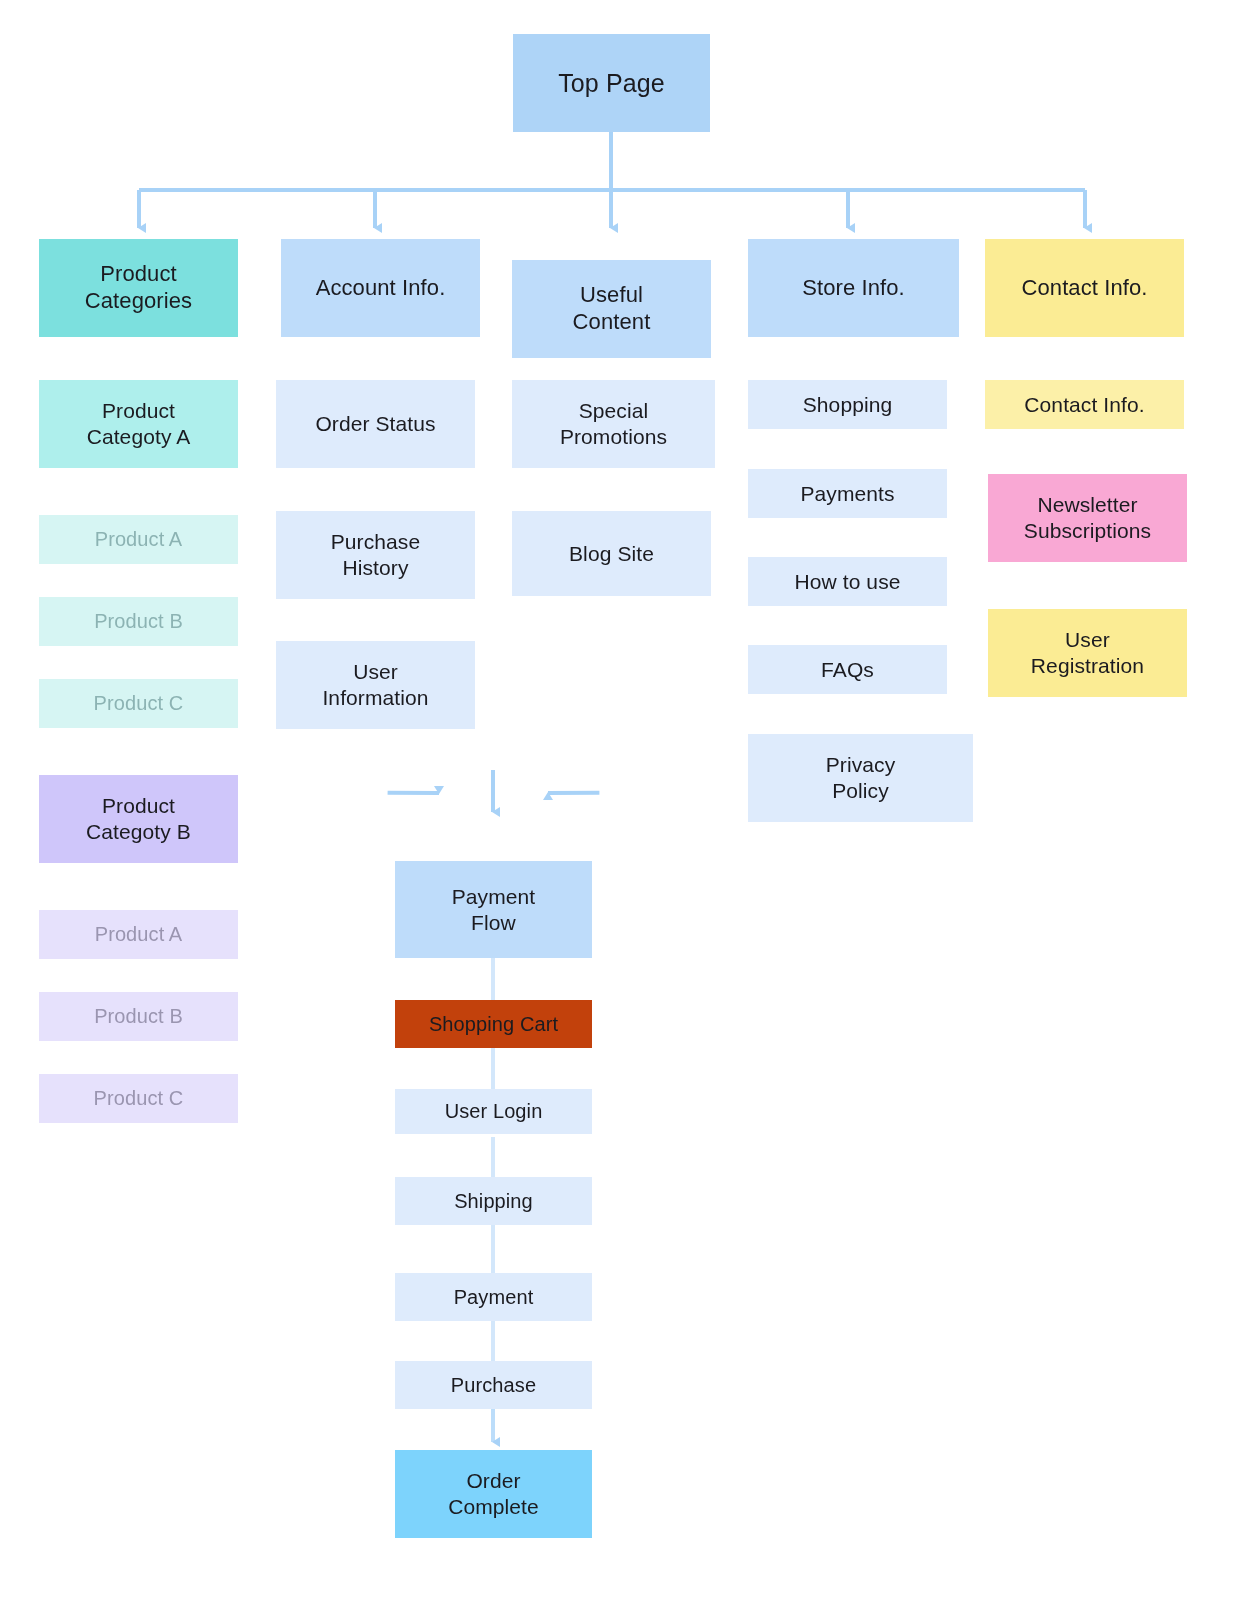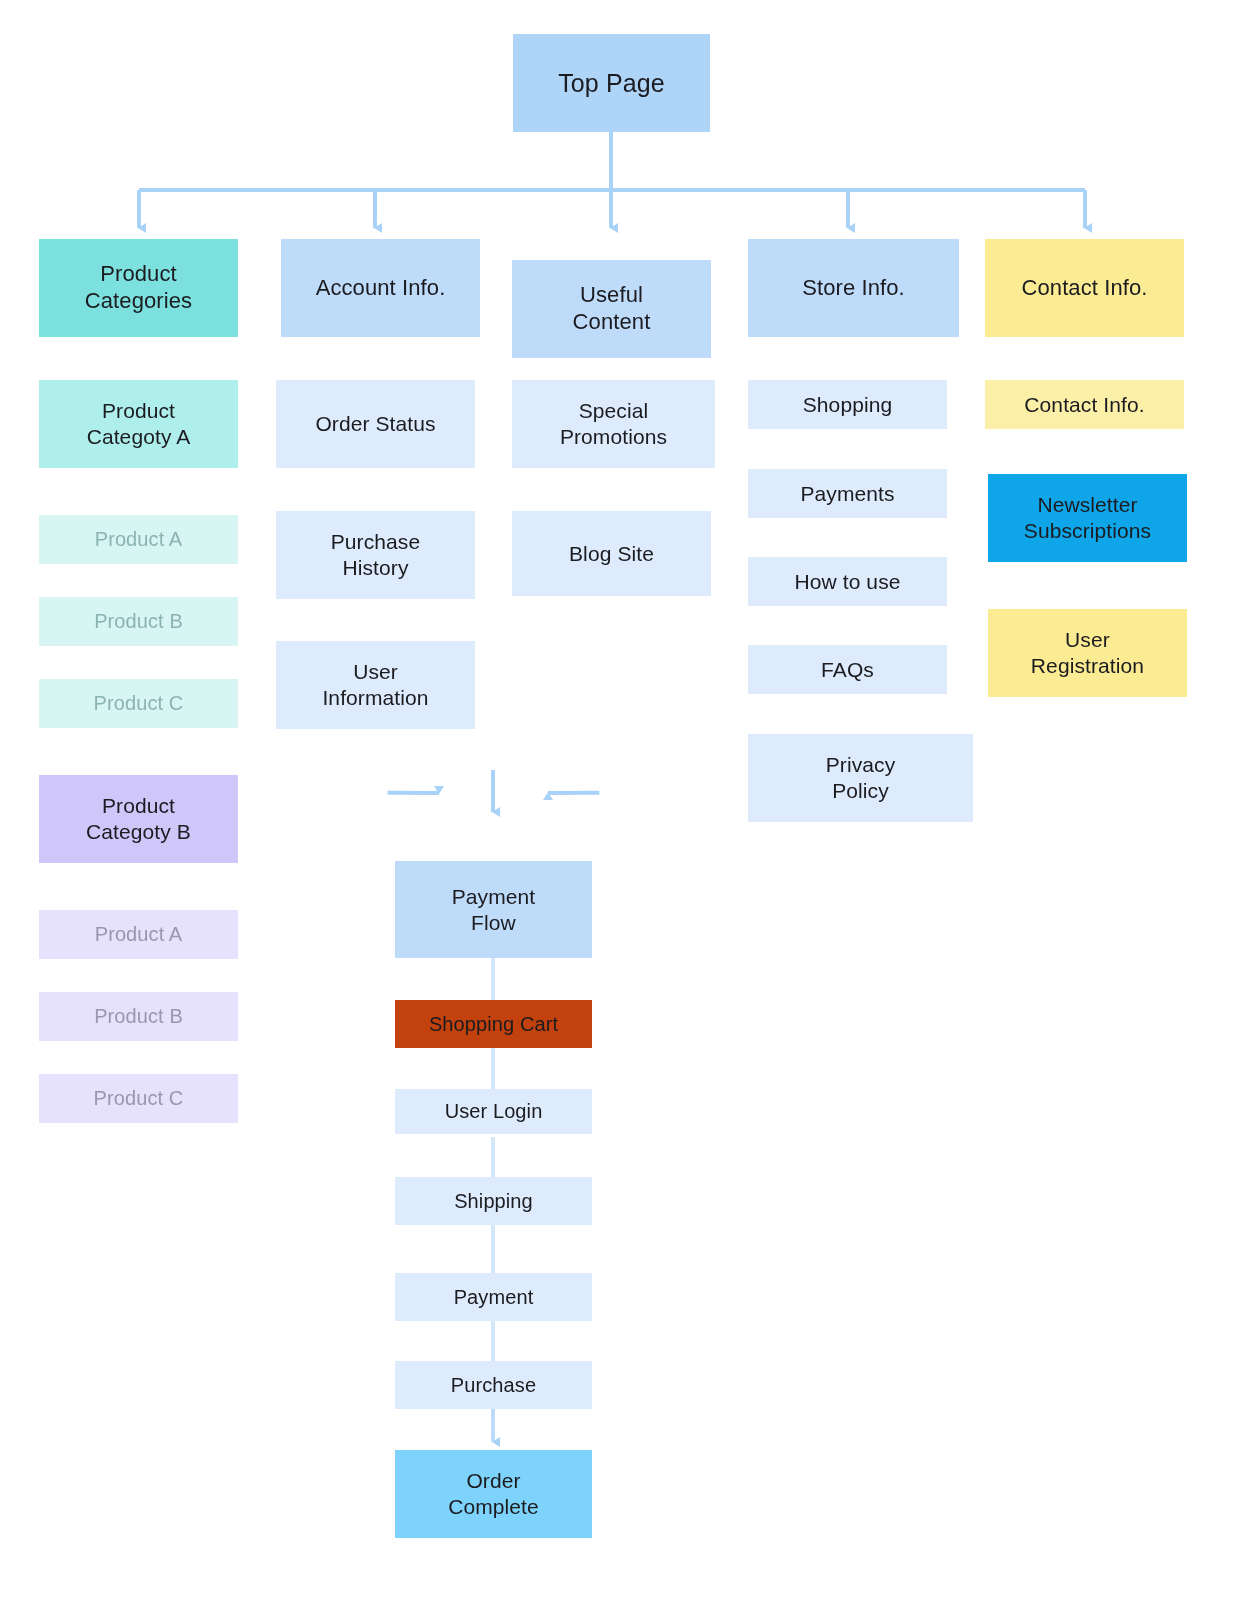--- a/index.html
+++ b/index.html
@@ -161,21 +161,21 @@
     <span>Privacy
 Policy</span>
   </div>
 
   <div class="node f-lvl1" style="left:985px; top:239px; width:199px; height:98px; background:#FBEC94;">
     <span>Contact Info.</span>
   </div>
   <div class="node f-lvl2" style="left:985px; top:380px; width:199px; height:49px; background:#FCF0A8;">
     <span>Contact Info.</span>
   </div>
-  <div class="node f-lvl2" style="left:988px; top:474px; width:199px; height:88px; background:#0ea5e9;">
+  <div class="node f-lvl2" style="left:988px; top:474px; width:199px; height:88px; background:#f9a8d4;">
     <span>Newsletter
 Subscriptions</span>
   </div>
   <div class="node f-lvl2" style="left:988px; top:609px; width:199px; height:88px; background:#FBEC94;">
     <span>User
 Registration</span>
   </div>
 
   <div class="node f-flow" style="left:395px; top:861px; width:197px; height:97px; background:#BEDCFA;">
     <span>Payment

